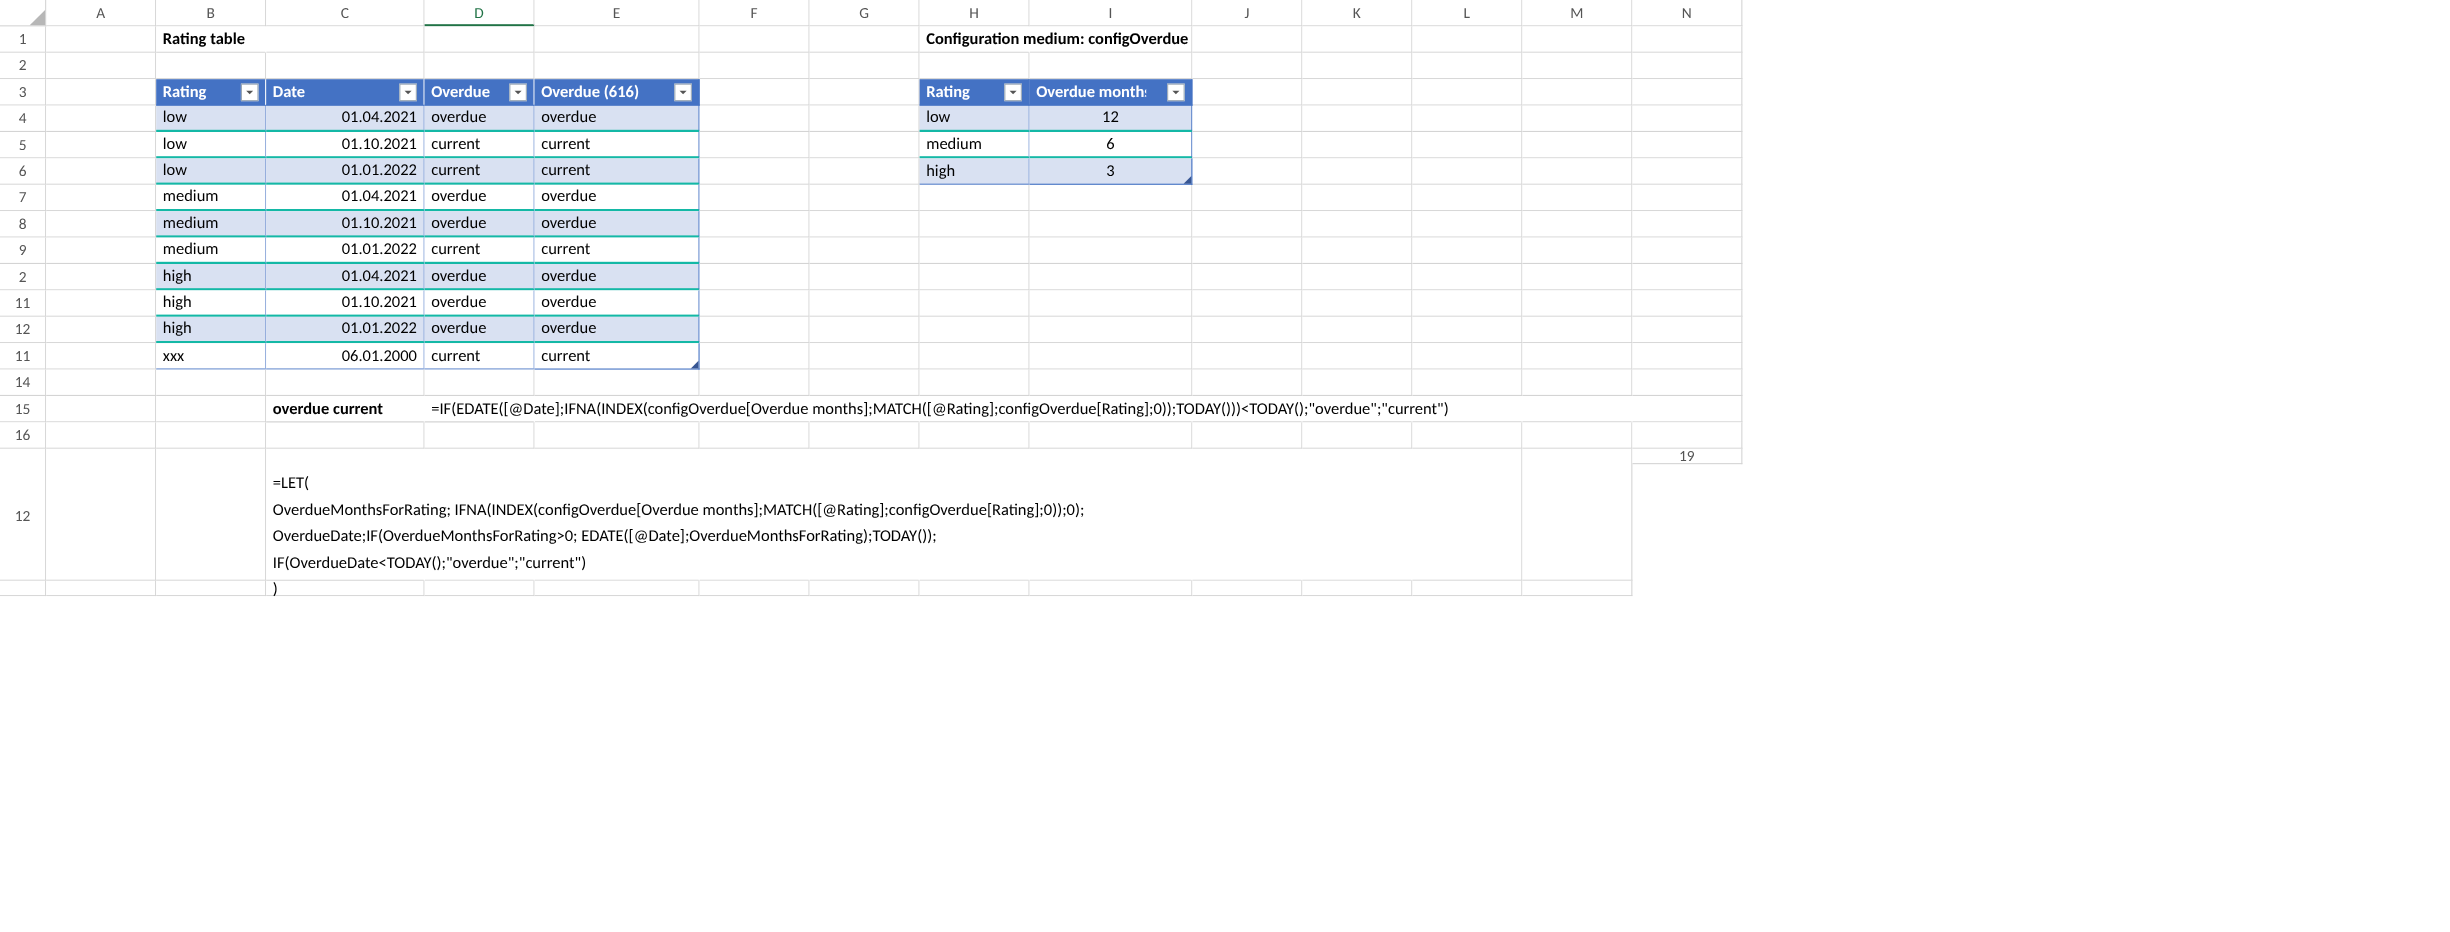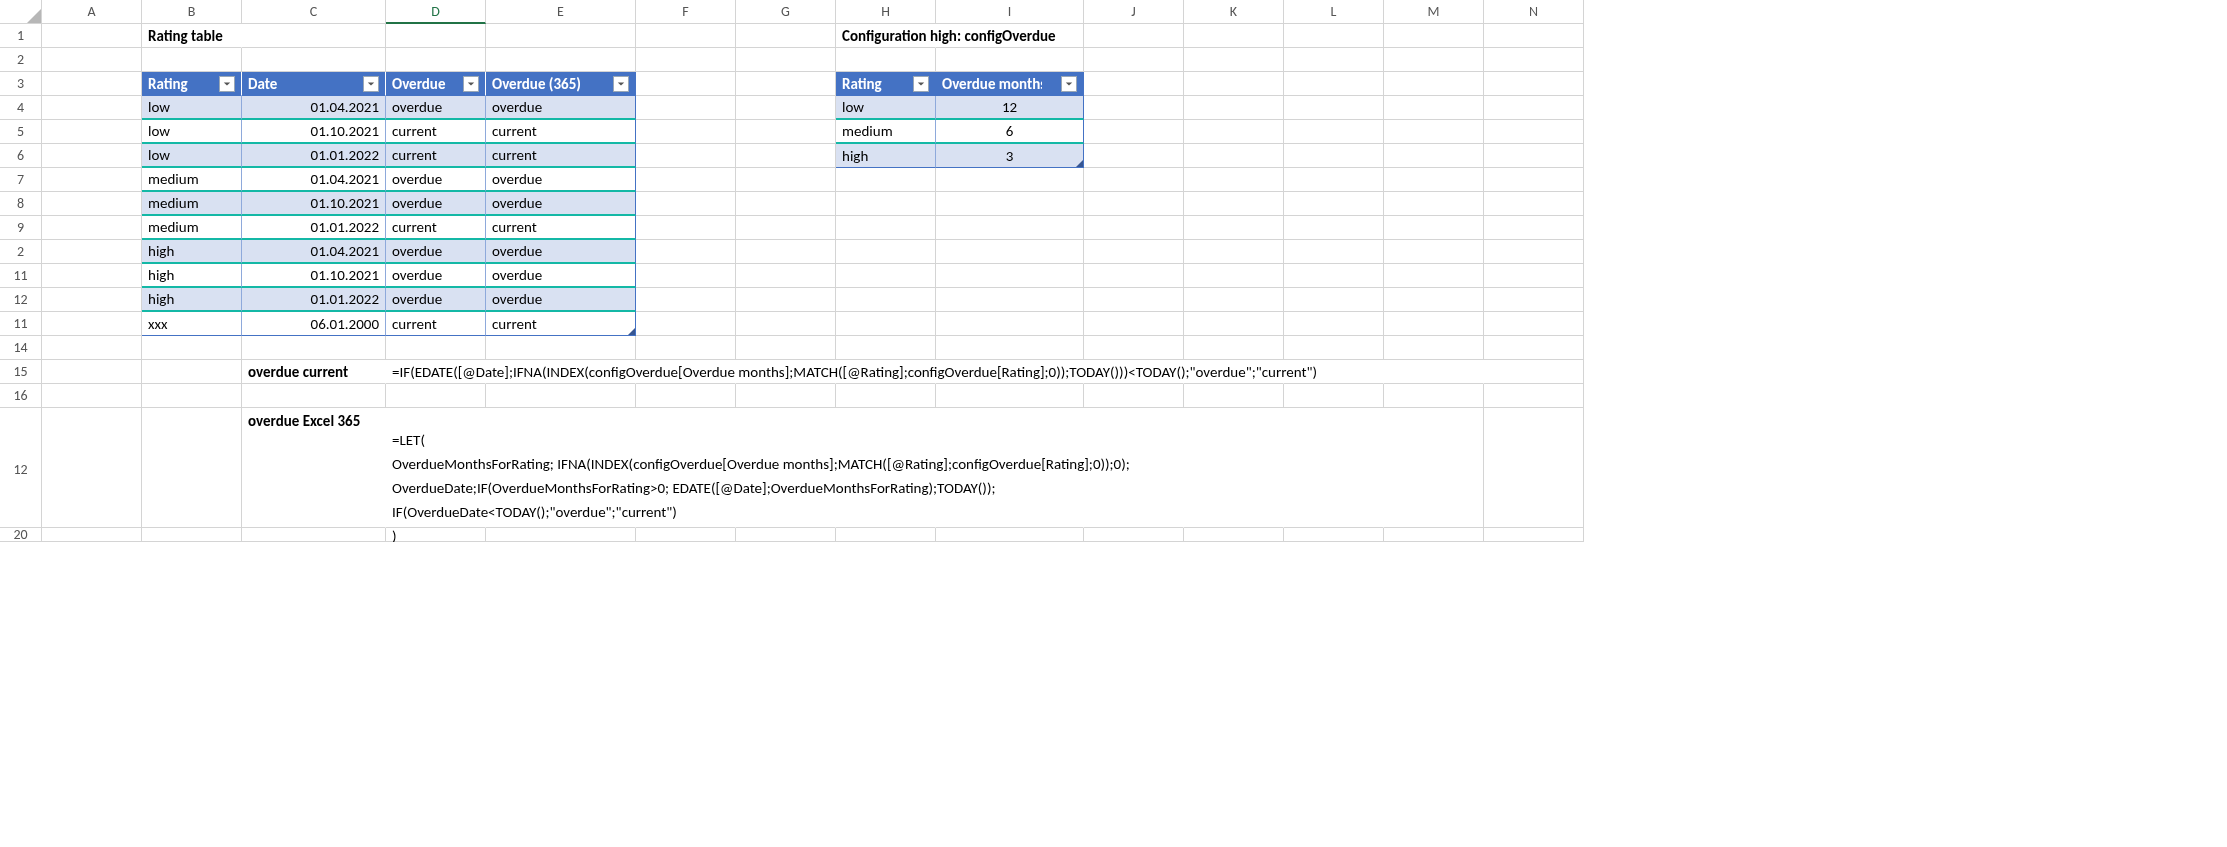--- a/index.html
+++ b/index.html
@@ -163,21 +163,21 @@
   <div class="cell"></div>
   <div class="cell bold noborder-right overflow">
       <span>Rating table</span>
     </div>
   <div class="cell"></div>
   <div class="cell"></div>
   <div class="cell"></div>
   <div class="cell"></div>
   <div class="cell"></div>
   <div class="cell bold noborder-right overflow">
-      <span>Configuration high: configOverdue</span>
+      <span>Configuration medium: configOverdue</span>
     </div>
   <div class="cell"></div>
   <div class="cell"></div>
   <div class="cell"></div>
   <div class="cell"></div>
   <div class="cell"></div>
   <div class="cell"></div>
 
   <div class="rowhdr">2</div>
   <div class="cell"></div>
@@ -215,21 +215,21 @@
   </div>
   <div class="cell th">
     <span>Overdue</span>
     <span class="dd">
         <svg viewBox="0 0 10 10">
           <path d="M1 3 L5 7 L9 3 Z"></path>
         </svg>
       </span>
   </div>
   <div class="cell th" style="border-right:1px solid #4472c4">
-    <span>Overdue (365)</span>
+    <span>Overdue (616)</span>
     <span class="dd">
         <svg viewBox="0 0 10 10">
           <path d="M1 3 L5 7 L9 3 Z"></path>
         </svg>
       </span>
   </div>
   <div class="cell"></div>
   <div class="cell"></div>
   <div class="cell th2">
     <span>Rating</span>
@@ -461,42 +461,39 @@
   <div class="cell"></div>
   <div class="cell"></div>
   <div class="cell"></div>
   <div class="cell"></div>
   <div class="cell"></div>
   <div class="cell"></div>
 
   <div class="rowhdr tall" style="align-items:center;justify-content:center">12</div>
   <div class="cell tall"></div>
   <div class="cell tall"></div>
-  <div class="cell tall bold noborder-right overflow">
-      <span>overdue Excel 365</span>
-    </div>
   <div class="cell tall noborder-right overflow" style="position:relative">
     <span class="overflow-multi">=LET(
 OverdueMonthsForRating; IFNA(INDEX(configOverdue[Overdue months];MATCH([@Rating];configOverdue[Rating];0));0);
 OverdueDate;IF(OverdueMonthsForRating&gt;0; EDATE([@Date];OverdueMonthsForRating);TODAY());
 IF(OverdueDate&lt;TODAY();"overdue";"current")
 )</span>
   </div>
   <div class="cell tall noborder-right"></div>
   <div class="cell tall noborder-right"></div>
   <div class="cell tall noborder-right"></div>
   <div class="cell tall noborder-right"></div>
   <div class="cell tall noborder-right"></div>
   <div class="cell tall noborder-right"></div>
   <div class="cell tall noborder-right"></div>
   <div class="cell tall noborder-right"></div>
   <div class="cell tall"></div>
   <div class="cell tall"></div>
 
-  <div class="rowhdr short">20</div>
+  <div class="rowhdr short">19</div>
   <div class="cell short"></div>
   <div class="cell short"></div>
   <div class="cell short"></div>
   <div class="cell short"></div>
   <div class="cell short"></div>
   <div class="cell short"></div>
   <div class="cell short"></div>
   <div class="cell short"></div>
   <div class="cell short"></div>
   <div class="cell short"></div>

